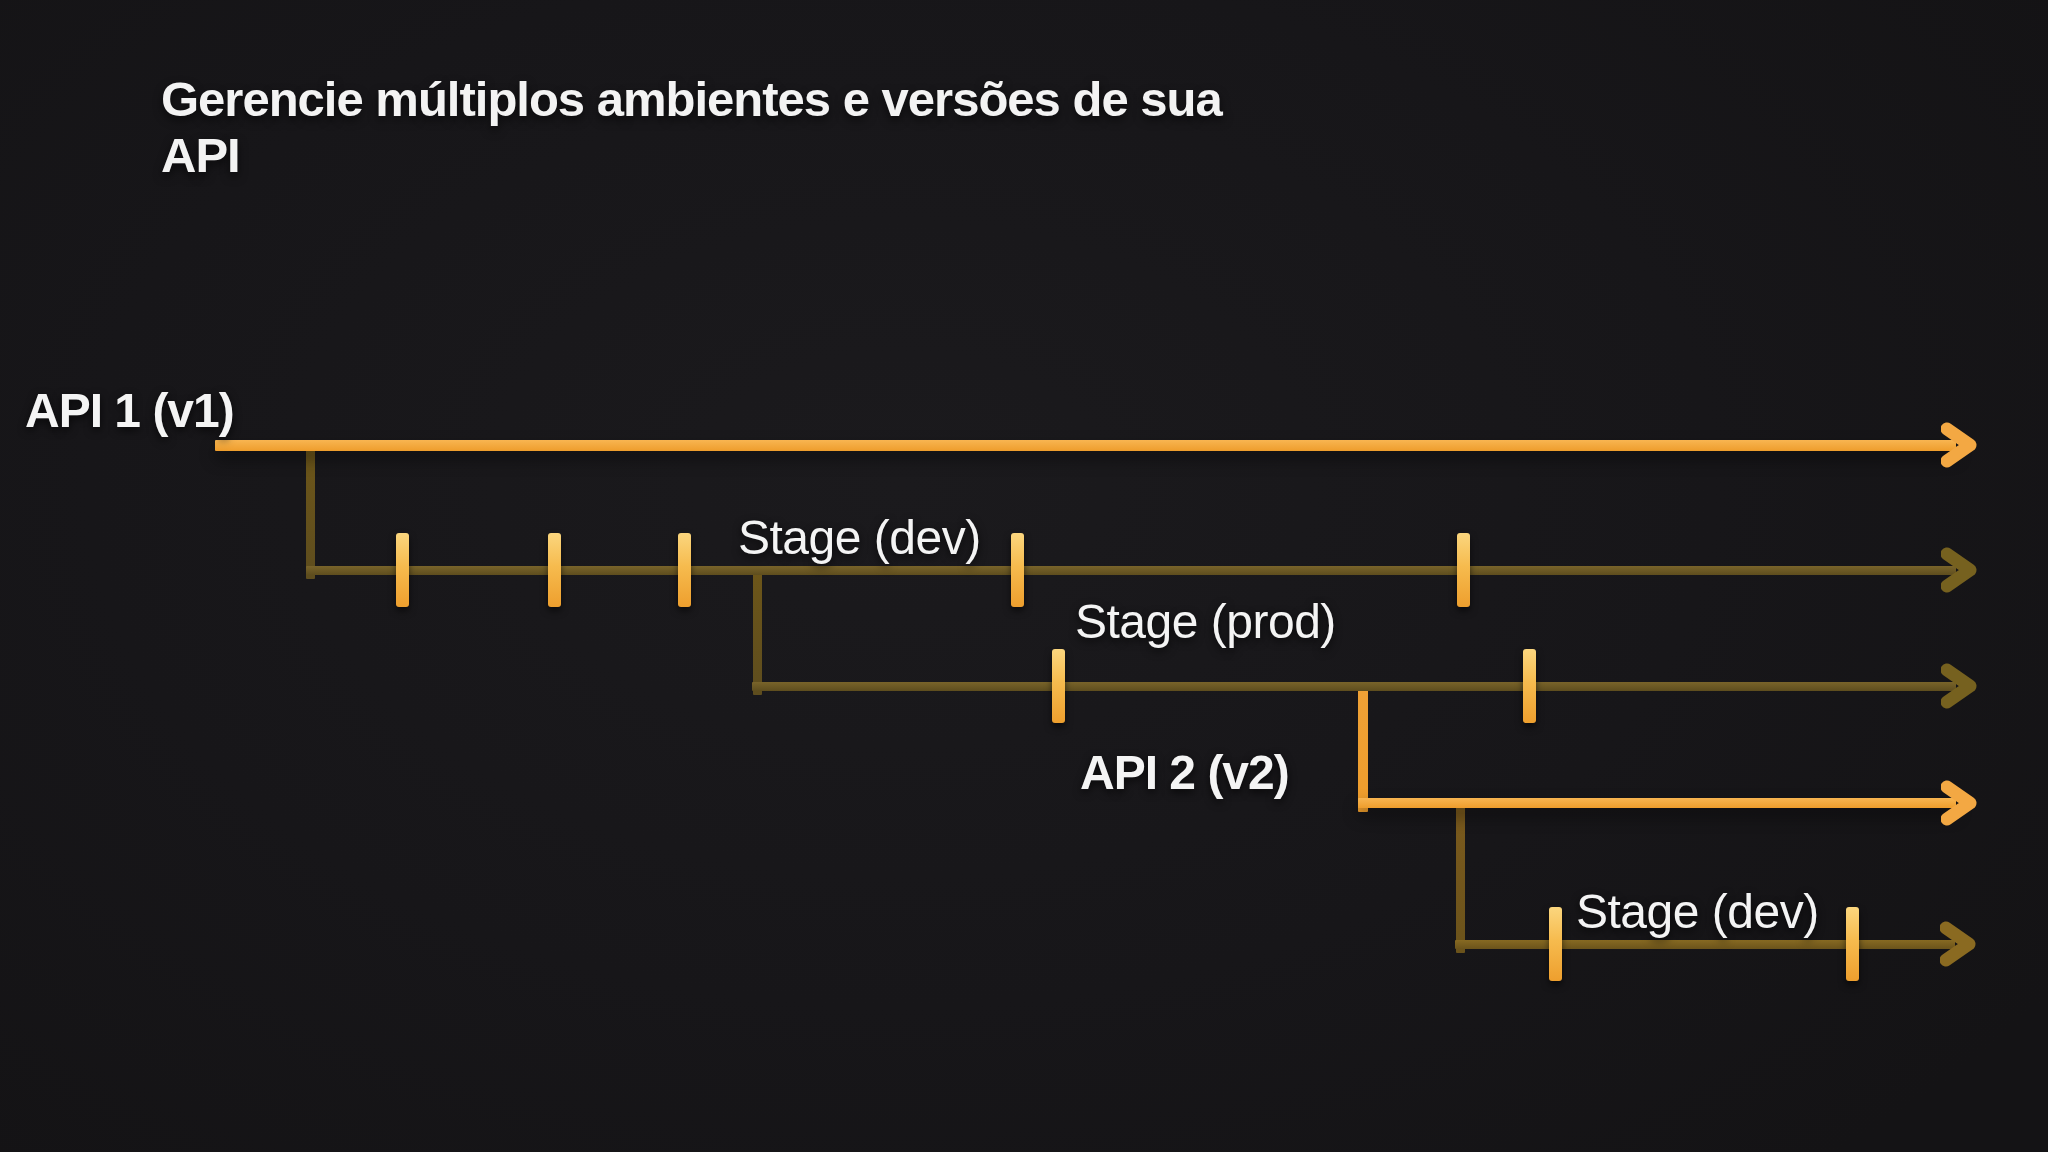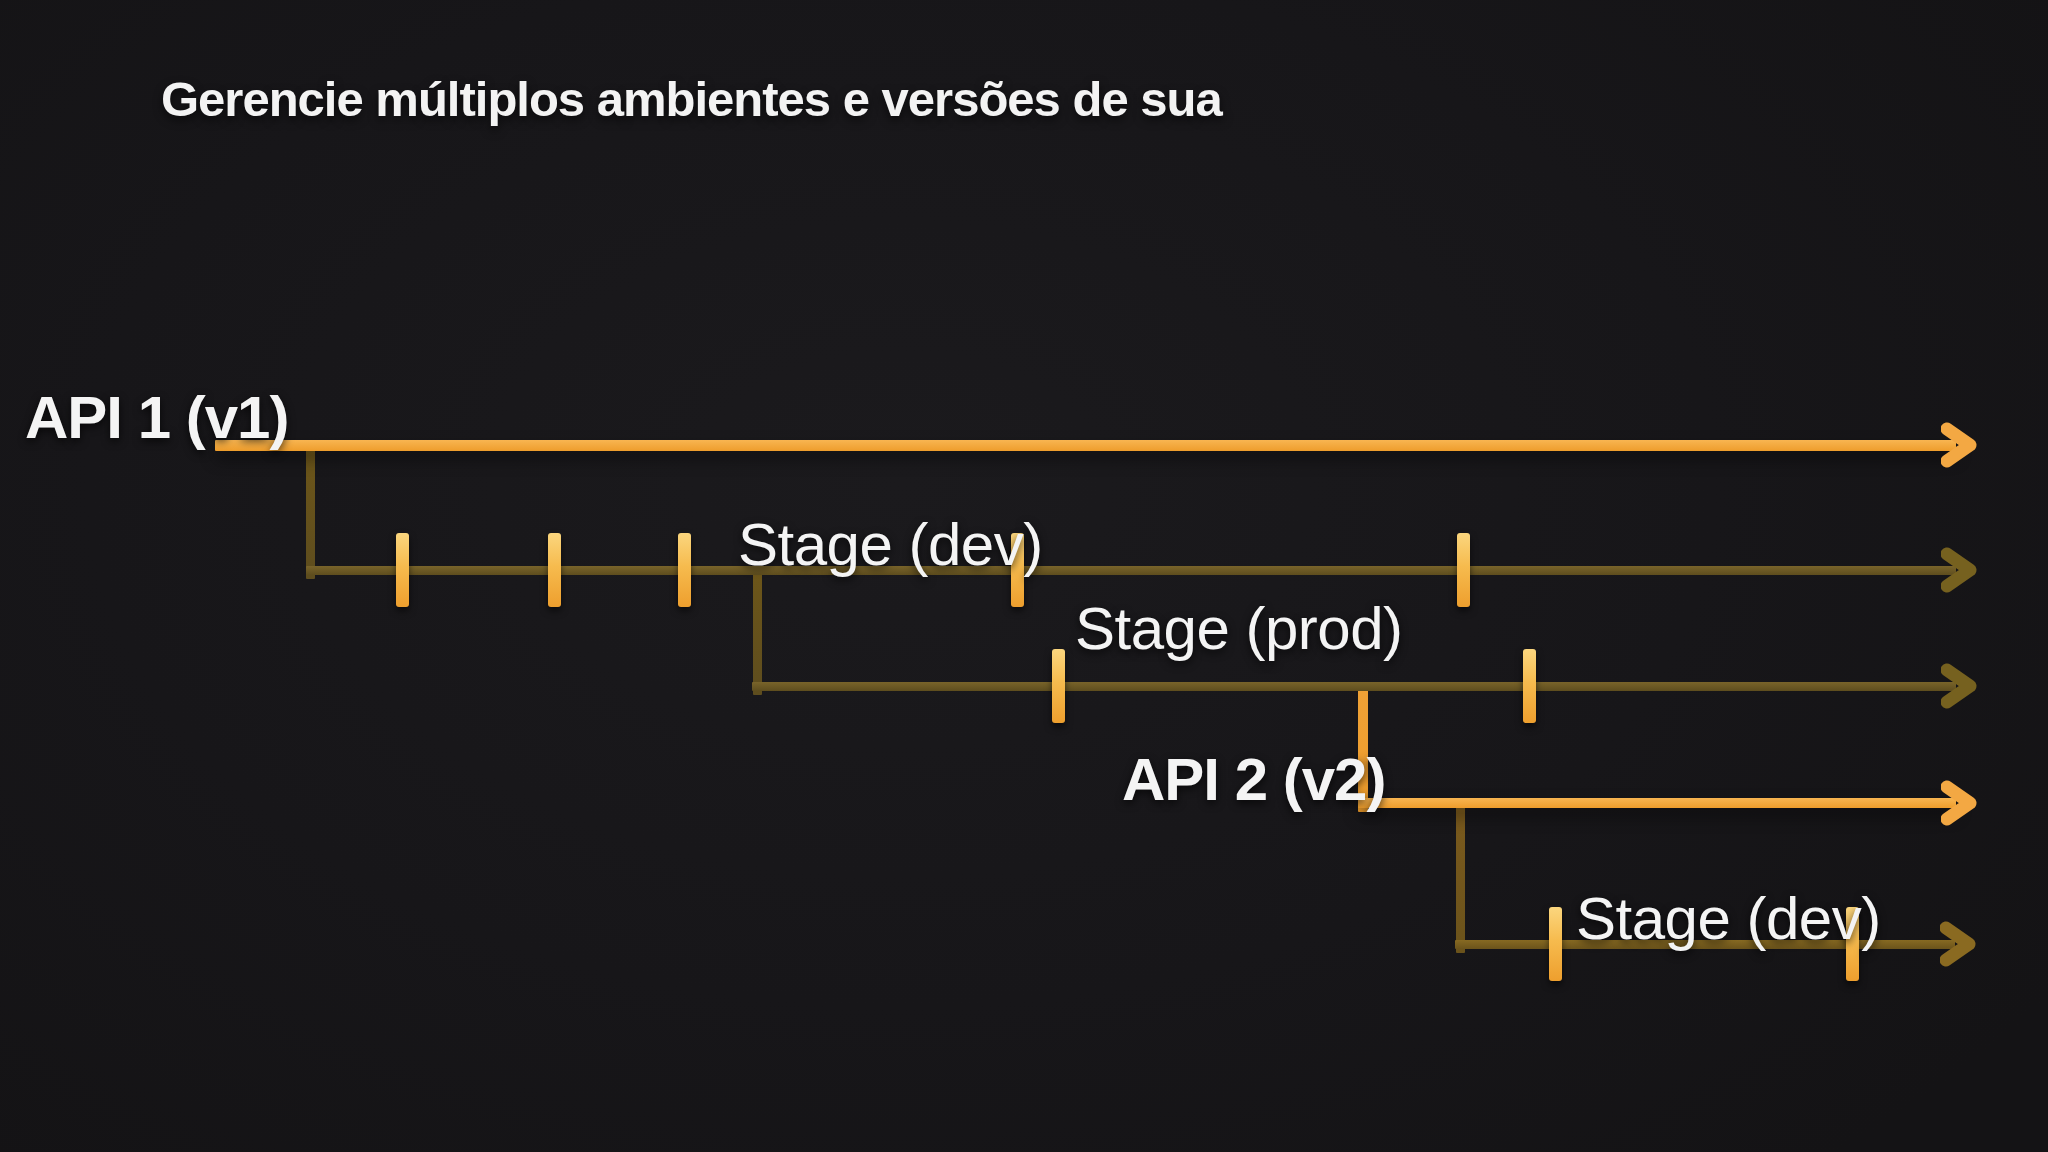--- a/index.html
+++ b/index.html
@@ -11,40 +11,41 @@
     background:radial-gradient(1400px 900px at 44% 42%, #1b1a1d 0%, #171619 58%, #141315 100%);
   }
   #slide-title{
     position:absolute;left:161px;top:72px;width:1760px;
     font-size:49px;font-weight:bold;letter-spacing:-1px;
     line-height:1.14;color:#f3f3f3;
     text-shadow:0 4px 10px rgba(0,0,0,.6);
   }
   .lane-label{
     position:absolute;white-space:nowrap;color:#f4f4f4;
-    font-size:60px;font-weight:400;letter-spacing:-0.5px;
+    font-size:48px;font-weight:400;letter-spacing:-0.5px;
     text-shadow:0 3px 8px rgba(0,0,0,.7);
     z-index:4;
   }
   .lane-label.bold{font-weight:bold;letter-spacing:-1px;}
   .shaft{position:absolute;z-index:2;border-radius:1px;}
   .shaft.glow{box-shadow:0 8px 16px rgba(0,0,0,.45);}
   .connector{position:absolute;z-index:1;border-radius:1px;}
   .tick{
     position:absolute;z-index:3;width:13px;height:74px;border-radius:3px;
     box-shadow:0 4px 7px rgba(0,0,0,.55);
   }
   .arrowhead{position:absolute;z-index:2;width:40px;height:50px;}
 </style>
 </head>
 <body>
 
 <div id="canvas">
   <div id="slide-title">
     <div>Gerencie múltiplos ambientes e versões de sua</div>
+    <div>API</div>
   </div>
   <div id="diagram">
       <div class="connector" style="left: 305.5px; top: 441px; width: 9px; height: 138px; background: linear-gradient(rgb(109, 86, 25), rgb(94, 77, 30));"></div>
       <div class="connector" style="left: 752.5px; top: 566px; width: 9px; height: 129px; background: linear-gradient(rgb(109, 86, 25), rgb(94, 77, 30));"></div>
       <div class="connector" style="left: 1358px; top: 682px; width: 10px; height: 130px; background: linear-gradient(rgb(239, 161, 54), rgb(238, 157, 44));"></div>
       <div class="connector" style="left: 1455.5px; top: 799px; width: 9px; height: 154px; background: linear-gradient(rgb(123, 90, 29), rgb(107, 83, 27));"></div>
       <div class="shaft glow" style="left: 215px; top: 439.5px; width: 1741px; height: 11px; background: linear-gradient(rgb(248, 181, 81), rgb(238, 157, 44));"></div>
       <div class="arrowhead" style="left: 1941px; top: 420px;"><svg width="40" height="50" viewBox="0 0 40 50">
           <path d="M6 9 L29 25 L6 41" fill="none" stroke="#f3a843" stroke-width="13" stroke-linecap="round" stroke-linejoin="round"></path>
         </svg></div>
@@ -63,21 +64,21 @@
       <div class="arrowhead" style="left: 1941px; top: 661px;"><svg width="40" height="50" viewBox="0 0 40 50">
           <path d="M6 9 L29 25 L6 41" fill="none" stroke="#76611f" stroke-width="13" stroke-linecap="round" stroke-linejoin="round"></path>
         </svg></div>
       <div class="tick" style="left: 1051.5px; top: 649px; background: linear-gradient(rgb(251, 214, 126) 0%, rgb(246, 187, 78) 45%, rgb(238, 159, 46) 100%);"></div>
       <div class="tick" style="left: 1522.5px; top: 649px; background: linear-gradient(rgb(251, 214, 126) 0%, rgb(246, 187, 78) 45%, rgb(238, 159, 46) 100%);"></div>
       <div class="lane-label" style="left: 1075px; top: 594px;">Stage (prod)</div>
       <div class="shaft glow" style="left: 1358px; top: 798px; width: 598px; height: 10px; background: linear-gradient(rgb(248, 181, 81), rgb(238, 157, 44));"></div>
       <div class="arrowhead" style="left: 1941px; top: 778px;"><svg width="40" height="50" viewBox="0 0 40 50">
           <path d="M6 9 L29 25 L6 41" fill="none" stroke="#f3a843" stroke-width="13" stroke-linecap="round" stroke-linejoin="round"></path>
         </svg></div>
-      <div class="lane-label bold" style="left: 1122px; top: 745px;">API 2 (v2)</div>
+      <div class="lane-label bold" style="left: 1080px; top: 745px;">API 2 (v2)</div>
       <div class="shaft" style="left: 1455px; top: 939.5px; width: 500px; height: 9px; background: linear-gradient(rgb(135, 106, 34), rgb(107, 83, 27));"></div>
       <div class="arrowhead" style="left: 1940px; top: 919px;"><svg width="40" height="50" viewBox="0 0 40 50">
           <path d="M6 9 L29 25 L6 41" fill="none" stroke="#8a6a21" stroke-width="13" stroke-linecap="round" stroke-linejoin="round"></path>
         </svg></div>
       <div class="tick" style="left: 1548.5px; top: 907px; background: linear-gradient(rgb(251, 214, 126) 0%, rgb(246, 187, 78) 45%, rgb(238, 159, 46) 100%);"></div>
       <div class="tick" style="left: 1845.5px; top: 907px; background: linear-gradient(rgb(251, 214, 126) 0%, rgb(246, 187, 78) 45%, rgb(238, 159, 46) 100%);"></div>
       <div class="lane-label" style="left: 1576px; top: 884px;">Stage (dev)</div>
     </div>
 </div>
 

